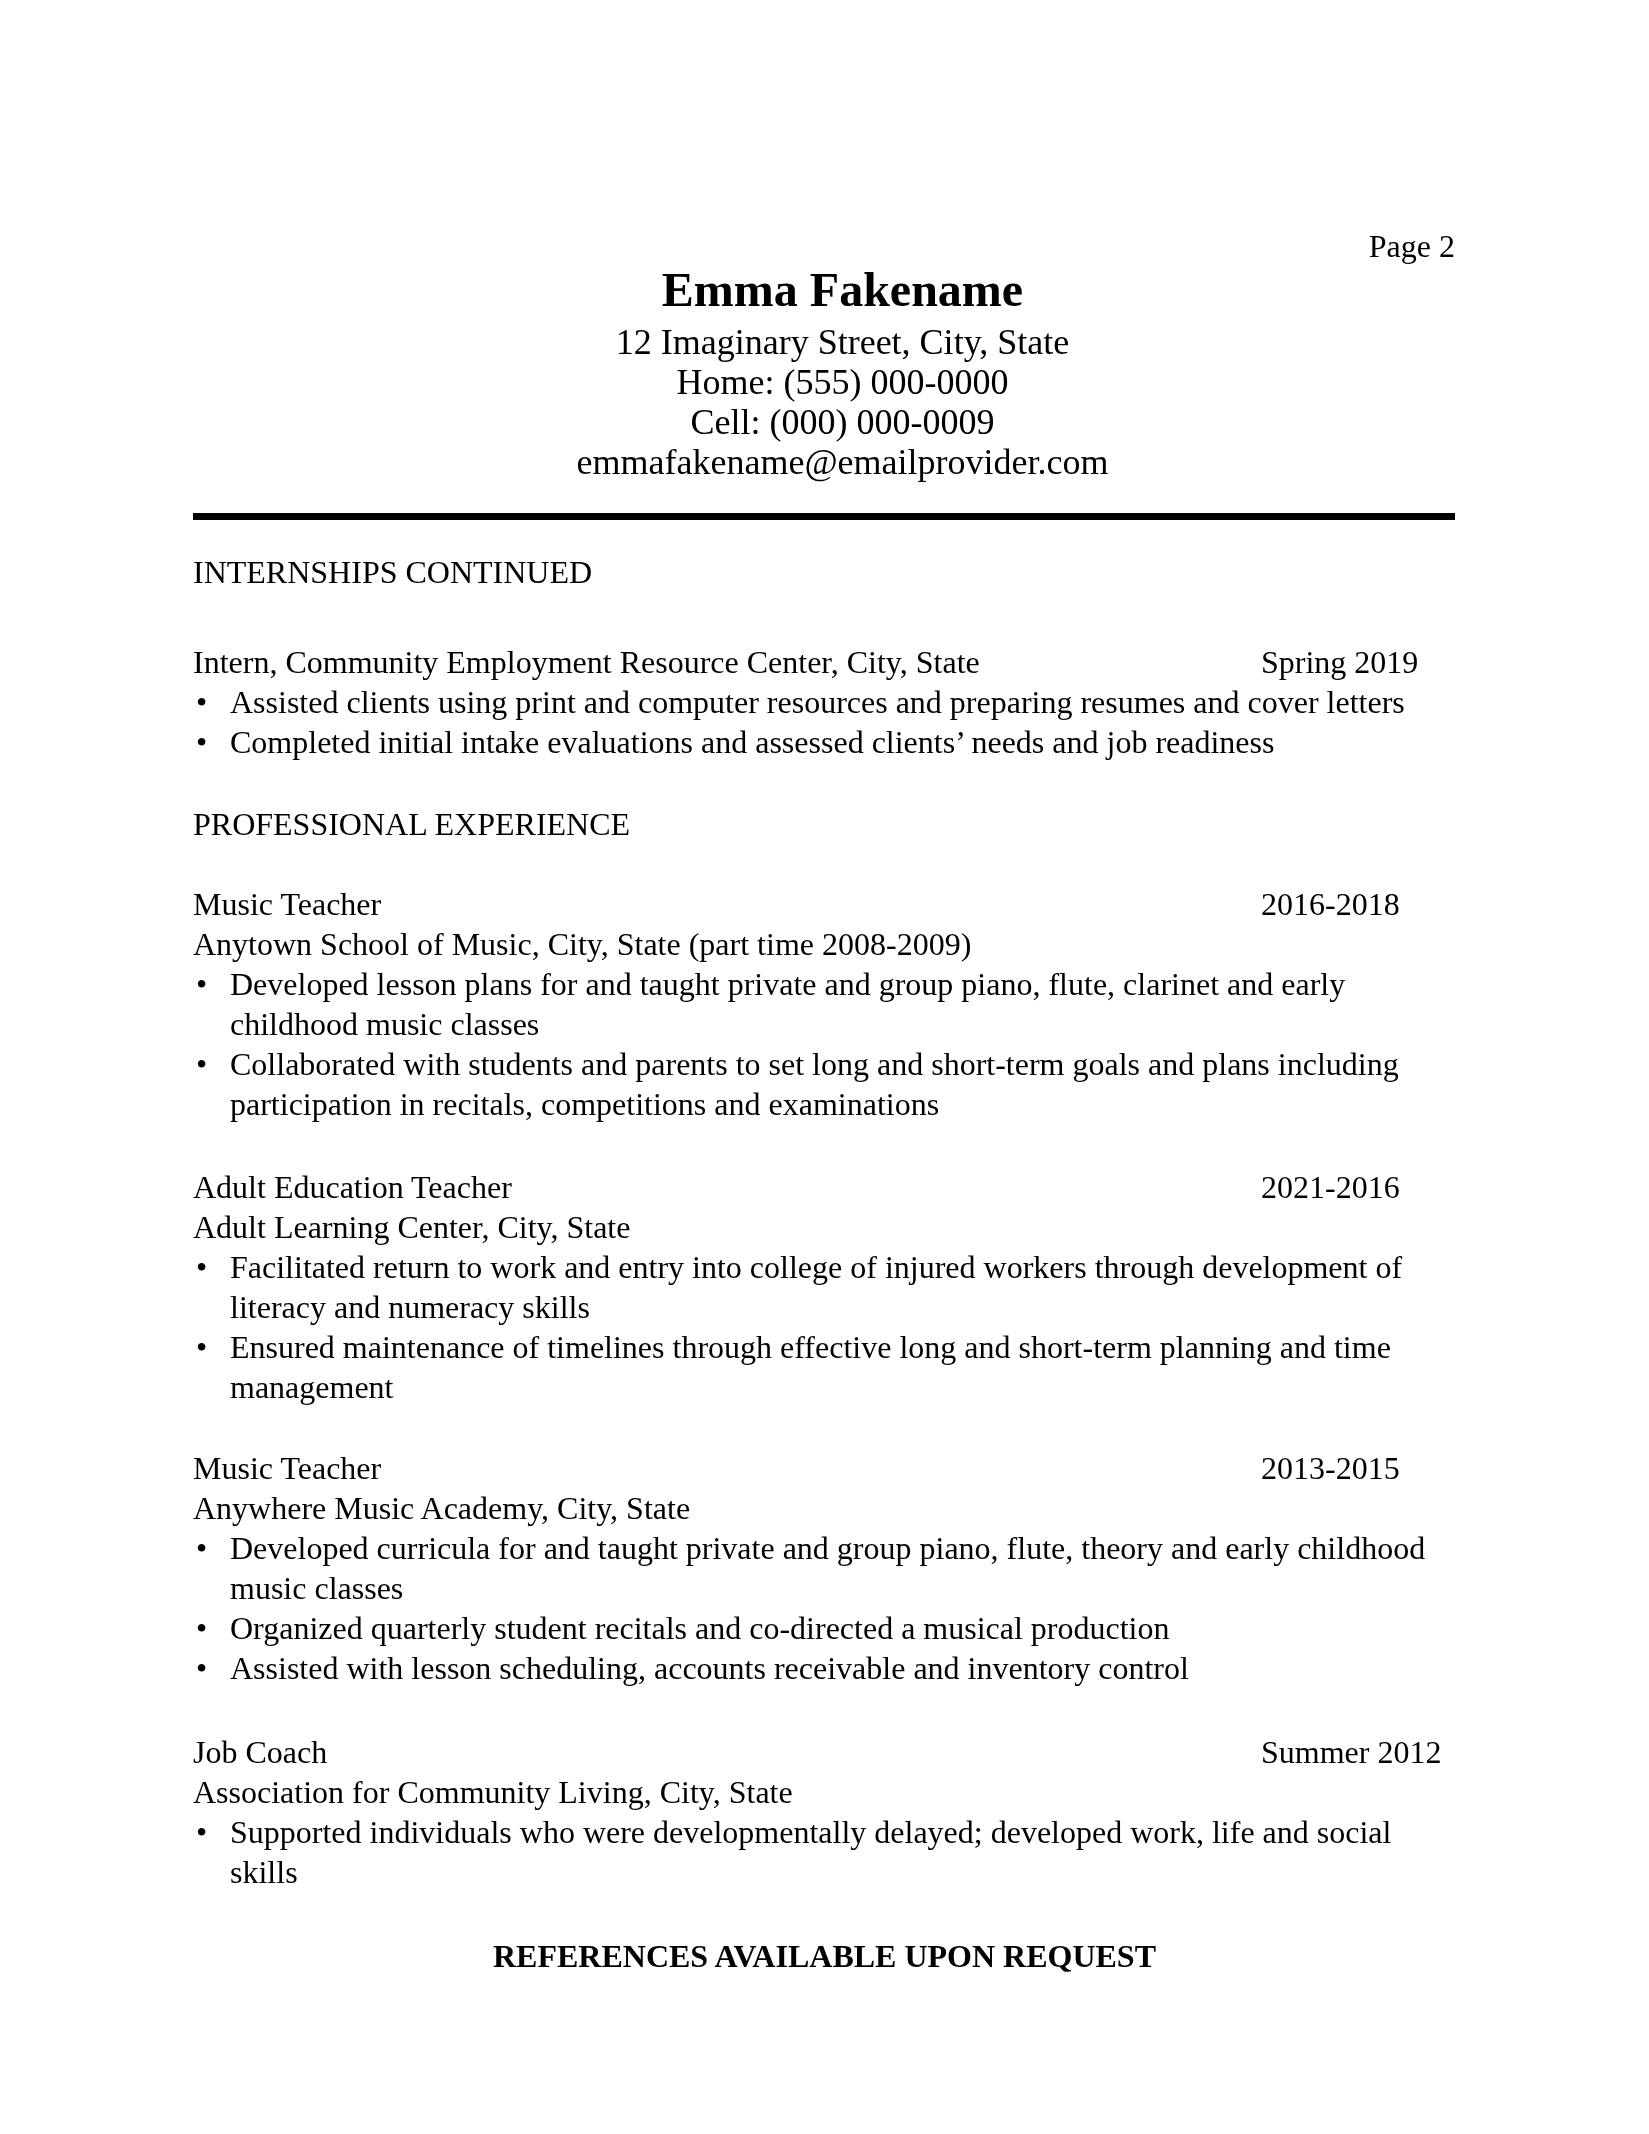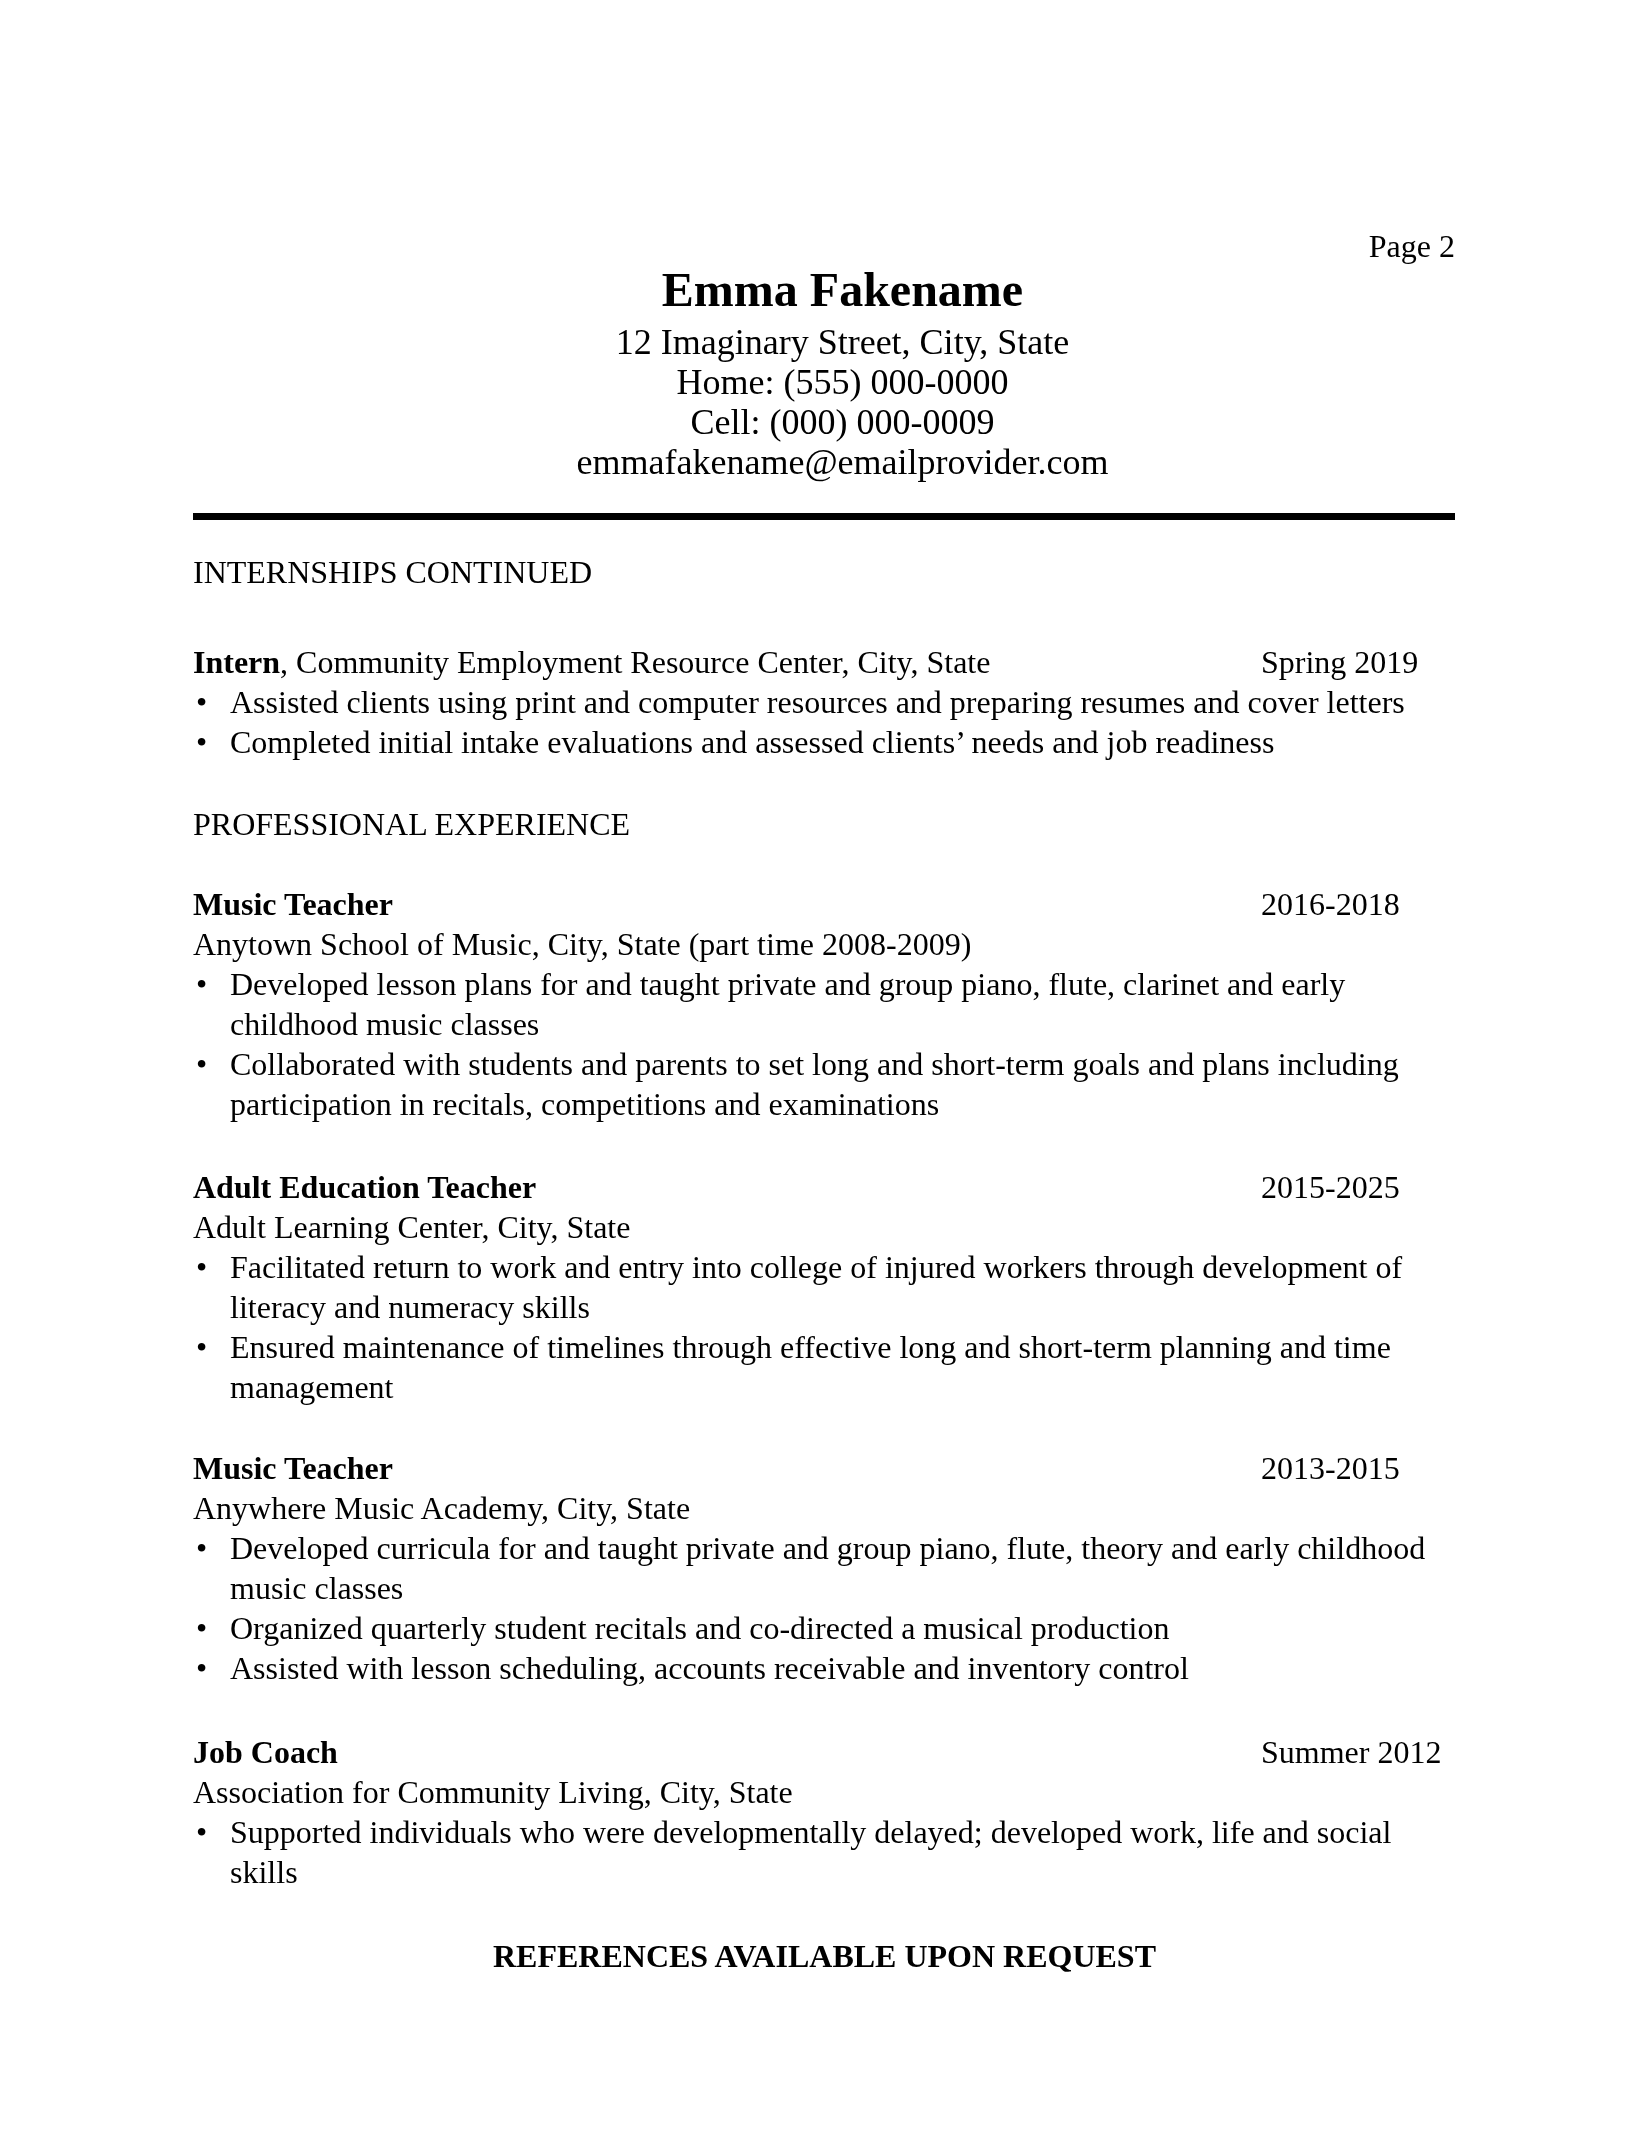--- a/index.html
+++ b/index.html
@@ -13,21 +13,21 @@
   .page-number { right: 194px; top: 226px; }
   .header-block { left: 0; width: 1649px; text-align: center; margin-left: 18px; }
   .name { font-size: 48px; font-weight: bold; line-height: 56px; top: 262px; }
   .contact { top: 322px; }
   .contact div { font-size: 36px; line-height: 40px; height: 40px; }
   .rule { left: 193px; width: 1262px; top: 513px; height: 7px; background: #000000; }
   .section-heading { left: 193px; font-weight: normal; }
   .entry { left: 193px; width: 1262px; }
   .entry-head { position: relative; height: 40px; line-height: 40px; font-size: 32px; white-space: nowrap; }
   .entry-head .date { position: absolute; left: 1068px; top: 0; }
-  .b { font-weight: bold; }
+  .b { font-weight: normal; }
   .org { font-size: 32px; line-height: 40px; height: 40px; white-space: nowrap; }
   ul.bullets { list-style: none; margin: 0; padding: 0; }
   ul.bullets li { position: relative; padding-left: 37px; font-size: 32px; line-height: 40px; width: 1225px; }
   ul.bullets li .dot { position: absolute; left: 3px; top: 0; }
   .footer-note { left: 0; width: 1649px; text-align: center; font-weight: bold; }
 </style>
 </head>
 <body>
 
 <div class="abs line page-number">Page 2</div>
@@ -65,21 +65,21 @@
   <div class="org">Anytown School of Music, City, State (part time 2008-2009)</div>
   <ul class="bullets">
     <li><span class="dot">•</span><span>Developed lesson plans for and taught private and group piano, flute, clarinet and early childhood music classes</span></li>
     <li><span class="dot">•</span><span>Collaborated with students and parents to set long and short-term goals and plans including participation in recitals, competitions and examinations</span></li>
   </ul>
 </div>
 
 <div class="abs entry" style="top:1167px;">
   <div class="entry-head">
     <span class="b">Adult Education Teacher</span>
-    <span class="date">2015-2025</span>
+    <span class="date">2021-2016</span>
   </div>
   <div class="org">Adult Learning Center, City, State</div>
   <ul class="bullets">
     <li><span class="dot">•</span><span>Facilitated return to work and entry into college of injured workers through development of literacy and numeracy skills</span></li>
     <li><span class="dot">•</span><span>Ensured maintenance of timelines through effective long and short-term planning and time management</span></li>
   </ul>
 </div>
 
 <div class="abs entry" style="top:1448px;">
   <div class="entry-head">

